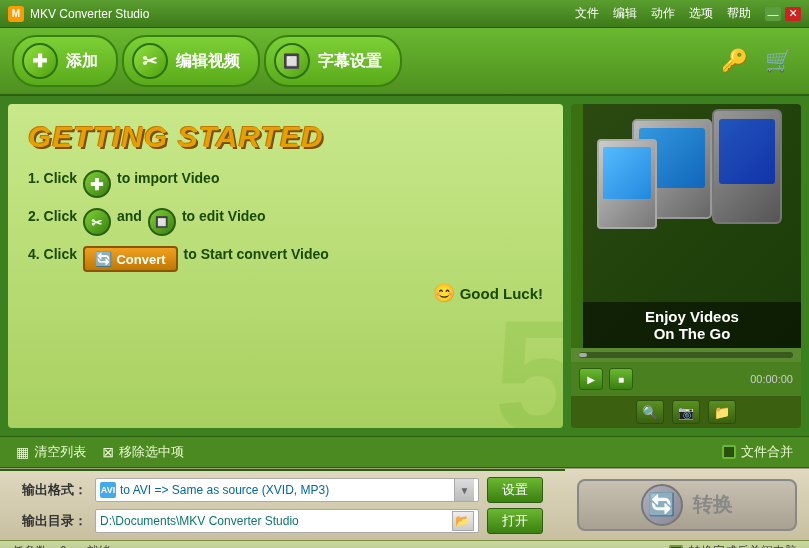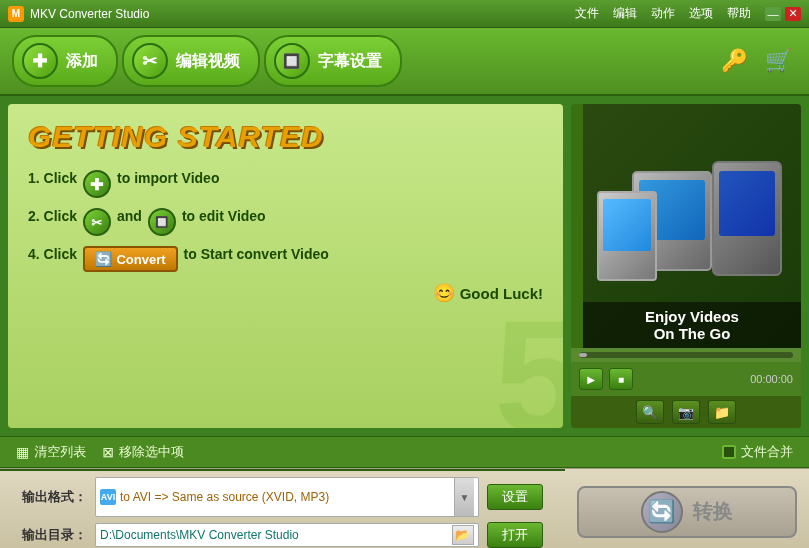--- a/index.html
+++ b/index.html
@@ -197,21 +197,21 @@
       border-radius: 4px;
       display: flex;
       flex-direction: column;
       overflow: hidden;
     }
     .preview-image-area {
       flex: 1;
       background: linear-gradient(135deg, #2a4a10, #1a3a08);
       position: relative;
       overflow: hidden;
-      display: flex; align-items: center; justify-content: center; margin-left: 12px;
+      display: flex; align-items: flex-start; justify-content: center; margin-left: 12px;
     }
     .preview-caption {
       background: rgba(0,0,0,0.4);
       color: white;
       font-size: 16px;
       font-weight: bold;
       text-align: center;
       padding: 8px 4px;
     }
     .preview-controls {
@@ -306,35 +306,35 @@
       min-width: 65px;
       font-weight: bold;
     }
     .os-select-wrap {
       flex: 1;
       display: flex;
       align-items: center;
       background: white;
       border: 1px solid #aaa;
       border-radius: 2px;
-      height: 40px;
+      height: 24px;
       padding: 0 4px;
       gap: 4px;
     }
     .os-select-icon {
       width: 16px; height: 16px;
       background: #44aaee;
       border-radius: 2px;
       display: flex; align-items: center; justify-content: center;
       font-size: 9px; color: white; font-weight: bold;
     }
     .os-select-text {
       flex: 1;
       font-size: 12px;
-      color: #a16207;
+      color: #0369a1;
     }
     .os-select-arrow {
       width: 20px; height: 100%;
       background: linear-gradient(to bottom, #ddd, #bbb);
       display: flex; align-items: center; justify-content: center;
       font-size: 10px; color: #666;
       border-left: 1px solid #aaa;
       cursor: pointer;
     }
     .os-action-btn {

